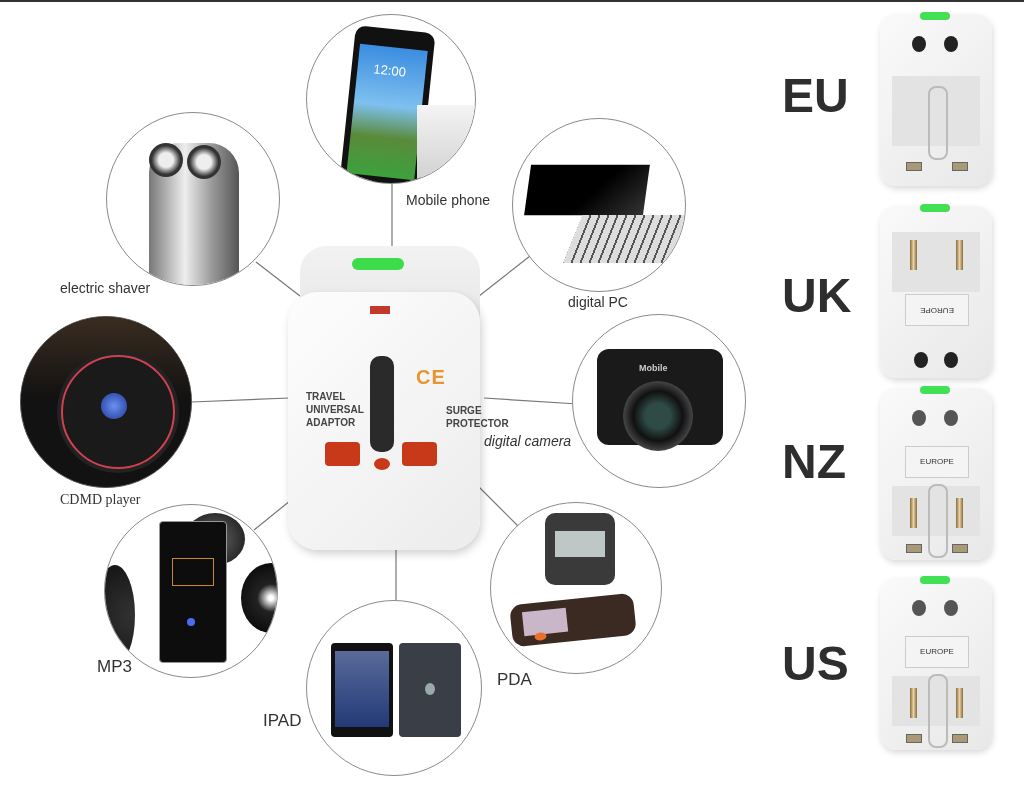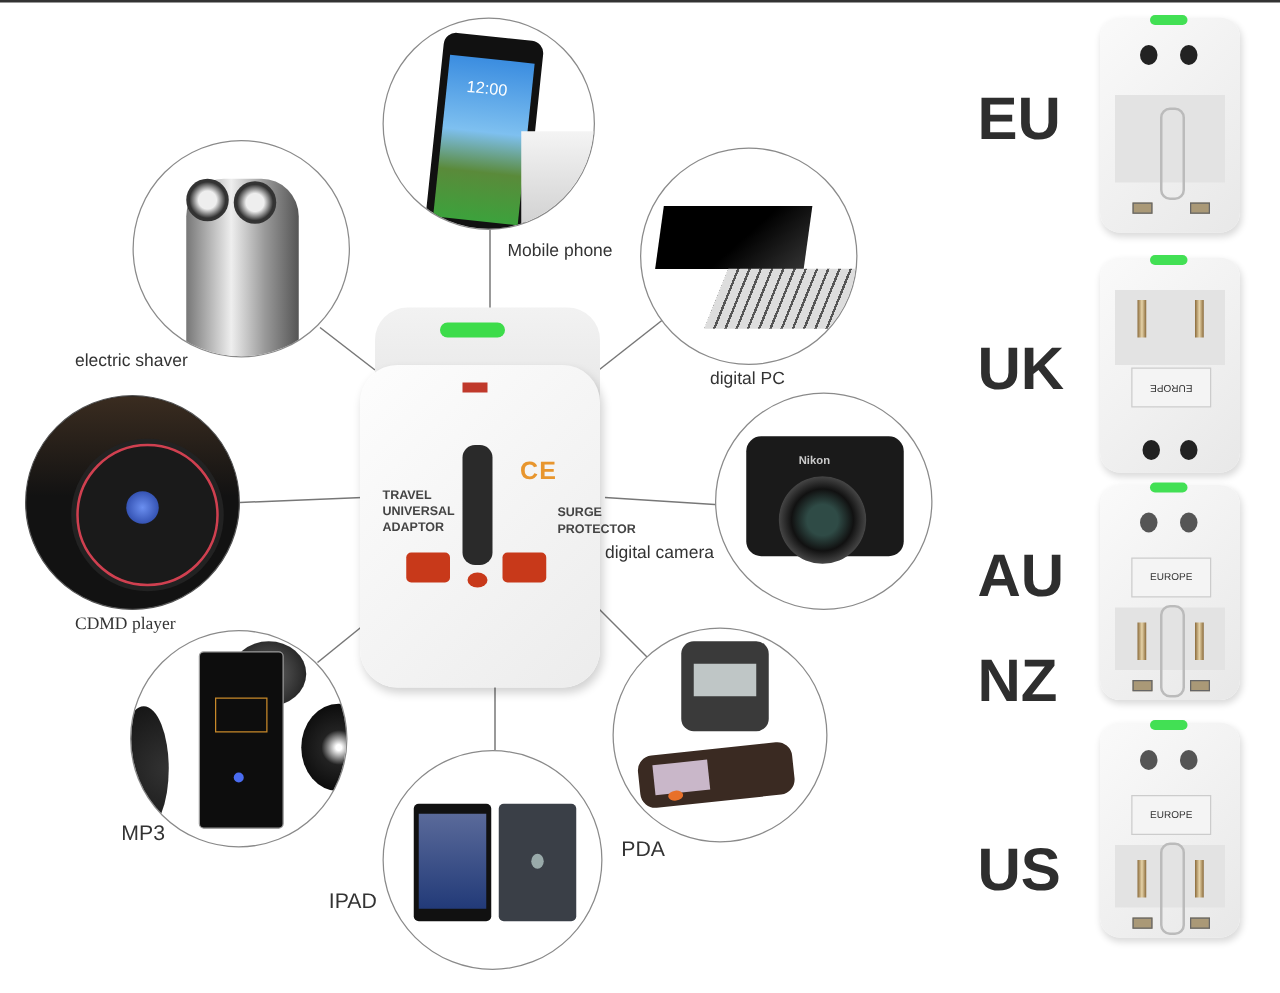--- a/index.html
+++ b/index.html
@@ -62,23 +62,23 @@
 
 <div class="circle" style="left:512px;top:118px;width:174px;height:174px;">
   <div class="dev" style="left:14px;top:46px;width:120px;height:50px;background:linear-gradient(135deg,#000 55%,#333);transform:skewY(-8deg) rotate(8deg);"></div>
   <div class="dev" style="left:60px;top:96px;width:110px;height:48px;background:repeating-linear-gradient(90deg,#ddd 0 7px,#555 7px 9px);transform:skewX(-22deg);"></div>
 </div>
 <div class="lbl" style="left:568px;top:294px;">digital PC</div>
 
 <div class="circle" style="left:572px;top:314px;width:174px;height:174px;">
   <div class="dev" style="left:24px;top:34px;width:126px;height:96px;background:#1a1a1a;border-radius:12px;"></div>
   <div class="dev" style="left:50px;top:66px;width:70px;height:70px;background:radial-gradient(circle,#2f4b46 25%,#111 50%,#444 70%,#111 74%);border-radius:50%;"></div>
-  <div class="dev" style="left:66px;top:48px;font-size:9px;color:#ccc;font-weight:bold;">Nikon</div>
+  <div class="dev" style="left:66px;top:48px;font-size:9px;color:#ccc;font-weight:bold;">Mobile</div>
 </div>
-<div class="lbl" style="left:484px;top:433px;">digital camera</div>
+<div class="lbl" style="left:484px;top:433px;font-style:italic;">digital camera</div>
 
 <div class="circle" style="left:490px;top:502px;width:172px;height:172px;">
   <div class="dev" style="left:54px;top:10px;width:70px;height:72px;background:#3a3a3a;border-radius:10px;">
     <div style="position:absolute;left:10px;top:18px;width:50px;height:26px;background:#bfc6c6;"></div>
   </div>
   <div class="dev" style="left:20px;top:96px;width:124px;height:42px;background:#3a2a22;border-radius:12px;transform:rotate(-6deg);">
     <div style="position:absolute;left:12px;top:8px;width:44px;height:24px;background:#c9b7c9;"></div>
     <div style="position:absolute;left:22px;top:30px;width:12px;height:8px;background:#e8702a;border-radius:50%;"></div>
   </div>
 </div>
@@ -154,37 +154,36 @@
   <div class="g"></div>
   <div class="cut" style="top:26px;height:60px;"></div>
   <div class="prong" style="left:30px;top:34px;"></div>
   <div class="prong" style="left:76px;top:34px;"></div>
   <div class="tag" style="top:88px;transform:rotate(180deg);">EUROPE</div>
   <div class="pin" style="left:34px;top:146px;"></div>
   <div class="pin" style="left:64px;top:146px;"></div>
 </div>
 
 <div class="region" style="top:420px;line-height:84px;">
-  <div>AU</div>
   <div>NZ</div>
 </div>
 <div class="plug" style="top:388px;">
   <div class="g"></div>
   <div class="pin" style="left:32px;top:22px;background:#555;"></div>
   <div class="pin" style="left:64px;top:22px;background:#555;"></div>
   <div class="tag" style="top:58px;">EUROPE</div>
   <div class="cut" style="top:98px;height:50px;"></div>
   <div class="clip" style="top:96px;"></div>
   <div class="prong" style="left:30px;top:110px;"></div>
   <div class="prong" style="left:76px;top:110px;"></div>
   <div class="led2" style="left:26px;top:156px;"></div>
   <div class="led2" style="left:72px;top:156px;"></div>
 </div>
 
-<div class="region" style="top:673px;">US</div>
+<div class="region" style="top:640px;">US</div>
 <div class="plug" style="top:578px;">
   <div class="g"></div>
   <div class="pin" style="left:32px;top:22px;background:#555;"></div>
   <div class="pin" style="left:64px;top:22px;background:#555;"></div>
   <div class="tag" style="top:58px;">EUROPE</div>
   <div class="cut" style="top:98px;height:50px;"></div>
   <div class="clip" style="top:96px;"></div>
   <div class="prong" style="left:30px;top:110px;"></div>
   <div class="prong" style="left:76px;top:110px;"></div>
   <div class="led2" style="left:26px;top:156px;"></div>

